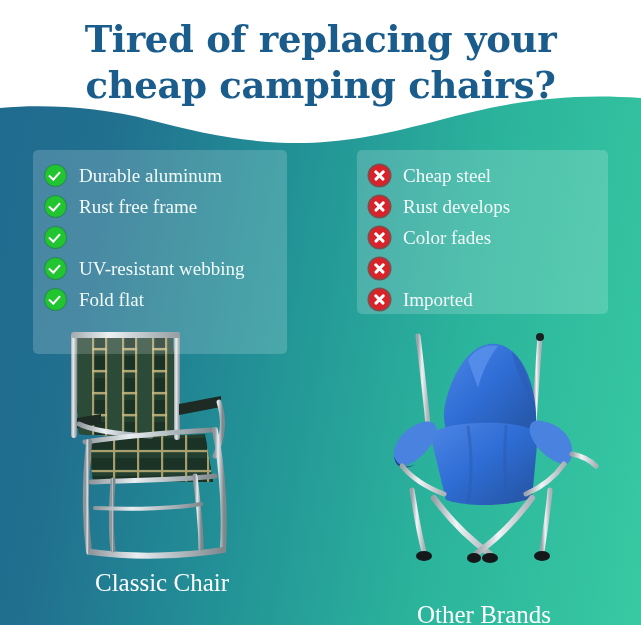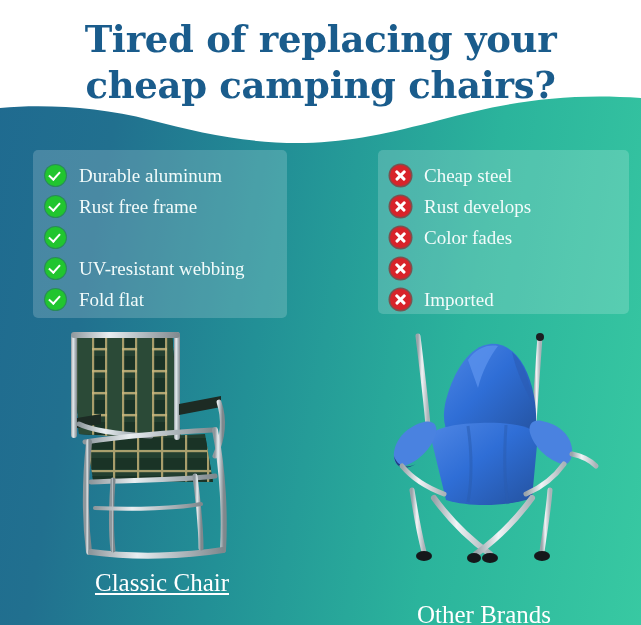--- a/index.html
+++ b/index.html
@@ -54,25 +54,25 @@
   
   .panel {
     position: absolute;
     border-radius: 5px;
     padding: 10px 12px 12px 12px;
     box-sizing: border-box;
     z-index: 4;
   }
   .panel-pros {
     left: 33px; top: 150px;
-    width: 254px; height: 168px;
+    width: 254px; height: 204px;
     background: rgba(255,255,255,0.18);
   }
   .panel-cons {
-    left: 378px; top: 150px;
+    left: 357px; top: 150px;
     width: 251px; height: 164px;
     background: rgba(255,255,255,0.18);
   }
   .feat-list {
     list-style: none;
     margin: 0;
     padding: 0;
   }
   .feat-item {
     display: flex;
@@ -135,21 +135,21 @@
   .caption {
     position: absolute;
     top: 568px;
     color: #ffffff;
     font-size: 25px;
     line-height: 30px;
     font-family: "Liberation Serif", "DejaVu Serif", serif;
     text-align: center;
     z-index: 5;
   }
-  .caption-left  { left: 38px;  width: 248px; text-decoration: underline; }
+  .caption-left  { left: 38px;  width: 248px; }
   .caption-right { left: 358px; width: 252px; margin-top: 32px; }
 </style>
 </head>
 <body>
 
 <div id="infographic">
 
   <div class="bg-gradient"></div>
 
   <svg class="wave-svg" viewBox="0 0 641 160" preserveAspectRatio="none">

